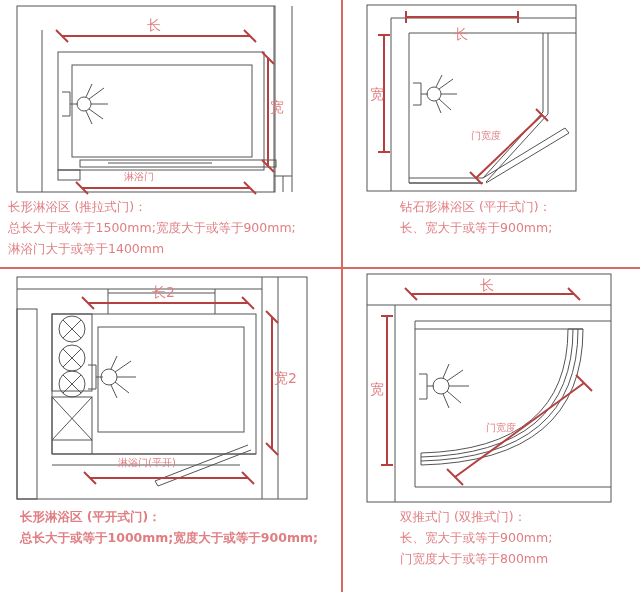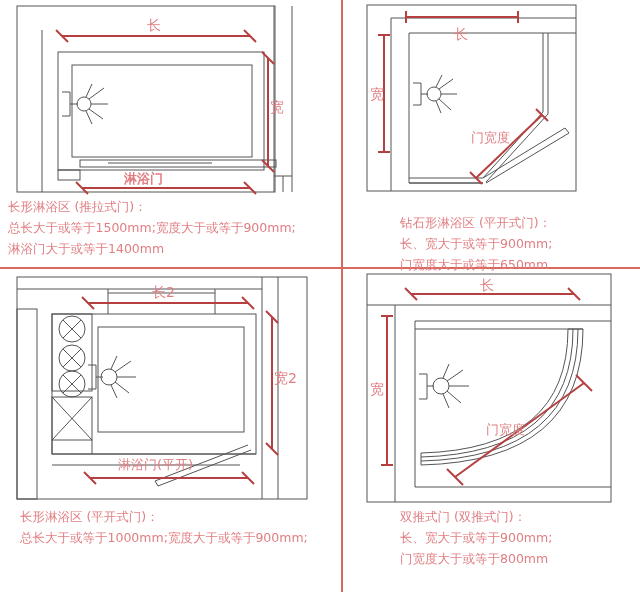--- a/index.html
+++ b/index.html
@@ -47,29 +47,29 @@
   .caption {
     position: absolute;
     color: #e07e82;
     font-size: 12.5px;
     line-height: 21px;
     white-space: nowrap;
     letter-spacing: 0px;
   }
   .caption .ln { display: block; }
   #cap-tl { left: 8px; top: 196px; }
-  #cap-tr { left: 57px; top: 196px; margin-top: 16px; }
-  #cap-bl { left: 20px; top: 237px; }
+  #cap-tr { left: 57px; top: 196px; }
+  #cap-bl { left: 20px; top: 237px; font-weight: bold; }
   #cap-br { left: 57px; top: 237px; }
 
   
   .dim-label {
     position: absolute;
     color: #e07e82;
-    font-size: 13px;
+    font-size: 10px;
     white-space: nowrap;
     font-weight: 500;
   }
   .dim-label.big { font-size: 14px; }
 </style>
 </head>
 <body>
 
 <div id="page">
 
@@ -126,21 +126,21 @@
       </g>
 
       <g stroke="#b5403f" stroke-width="2">
         <line x1="82" y1="188" x2="250" y2="188"></line>
         <line x1="76" y1="182" x2="88" y2="194"></line>
         <line x1="244" y1="182" x2="256" y2="194"></line>
       </g>
     </svg>
     <div class="dim-label big" style="left:147px; top:17px;">长</div>
     <div class="dim-label big" style="left:270px; top:99px;">宽</div>
-    <div class="dim-label" style="left:124px; top:170px;font-weight:bold;">淋浴门</div>
+    <div class="dim-label" style="left:124px; top:170px;">淋浴门</div>
 
     <div class="caption" id="cap-tl">
       <span class="ln">长形淋浴区 (推拉式门)：</span>
       <span class="ln">总长大于或等于1500mm;宽度大于或等于900mm;</span>
       <span class="ln">淋浴门大于或等于1400mm</span>
     </div>
   </div>
 
   <div class="quad" id="q-tr">
     <svg class="drawing" width="297" height="195" viewBox="0 0 297 195">
@@ -196,21 +196,20 @@
         <line x1="193" y1="109" x2="205" y2="121"></line>
       </g>
     </svg>
     <div class="dim-label big" style="left:111px; top:26px;">长</div>
     <div class="dim-label big" style="left:27px; top:86px;">宽</div>
     <div class="dim-label" style="left:128px; top:129px;">门宽度</div>
 
     <div class="caption" id="cap-tr">
       <span class="ln">钻石形淋浴区 (平开式门)：</span>
       <span class="ln">长、宽大于或等于900mm;</span>
-      <span class="ln">门宽度大于或等于650mm</span>
     </div>
   </div>
 
   <div class="quad" id="q-bl">
     <svg class="drawing" width="341" height="237" viewBox="0 0 341 237">
       <g stroke="#555" fill="none" stroke-width="1">
 
         <rect x="17" y="8" width="290" height="222"></rect>
         <line x1="17" y1="20" x2="262" y2="20"></line>
         <line x1="262" y1="8" x2="262" y2="230"></line>

